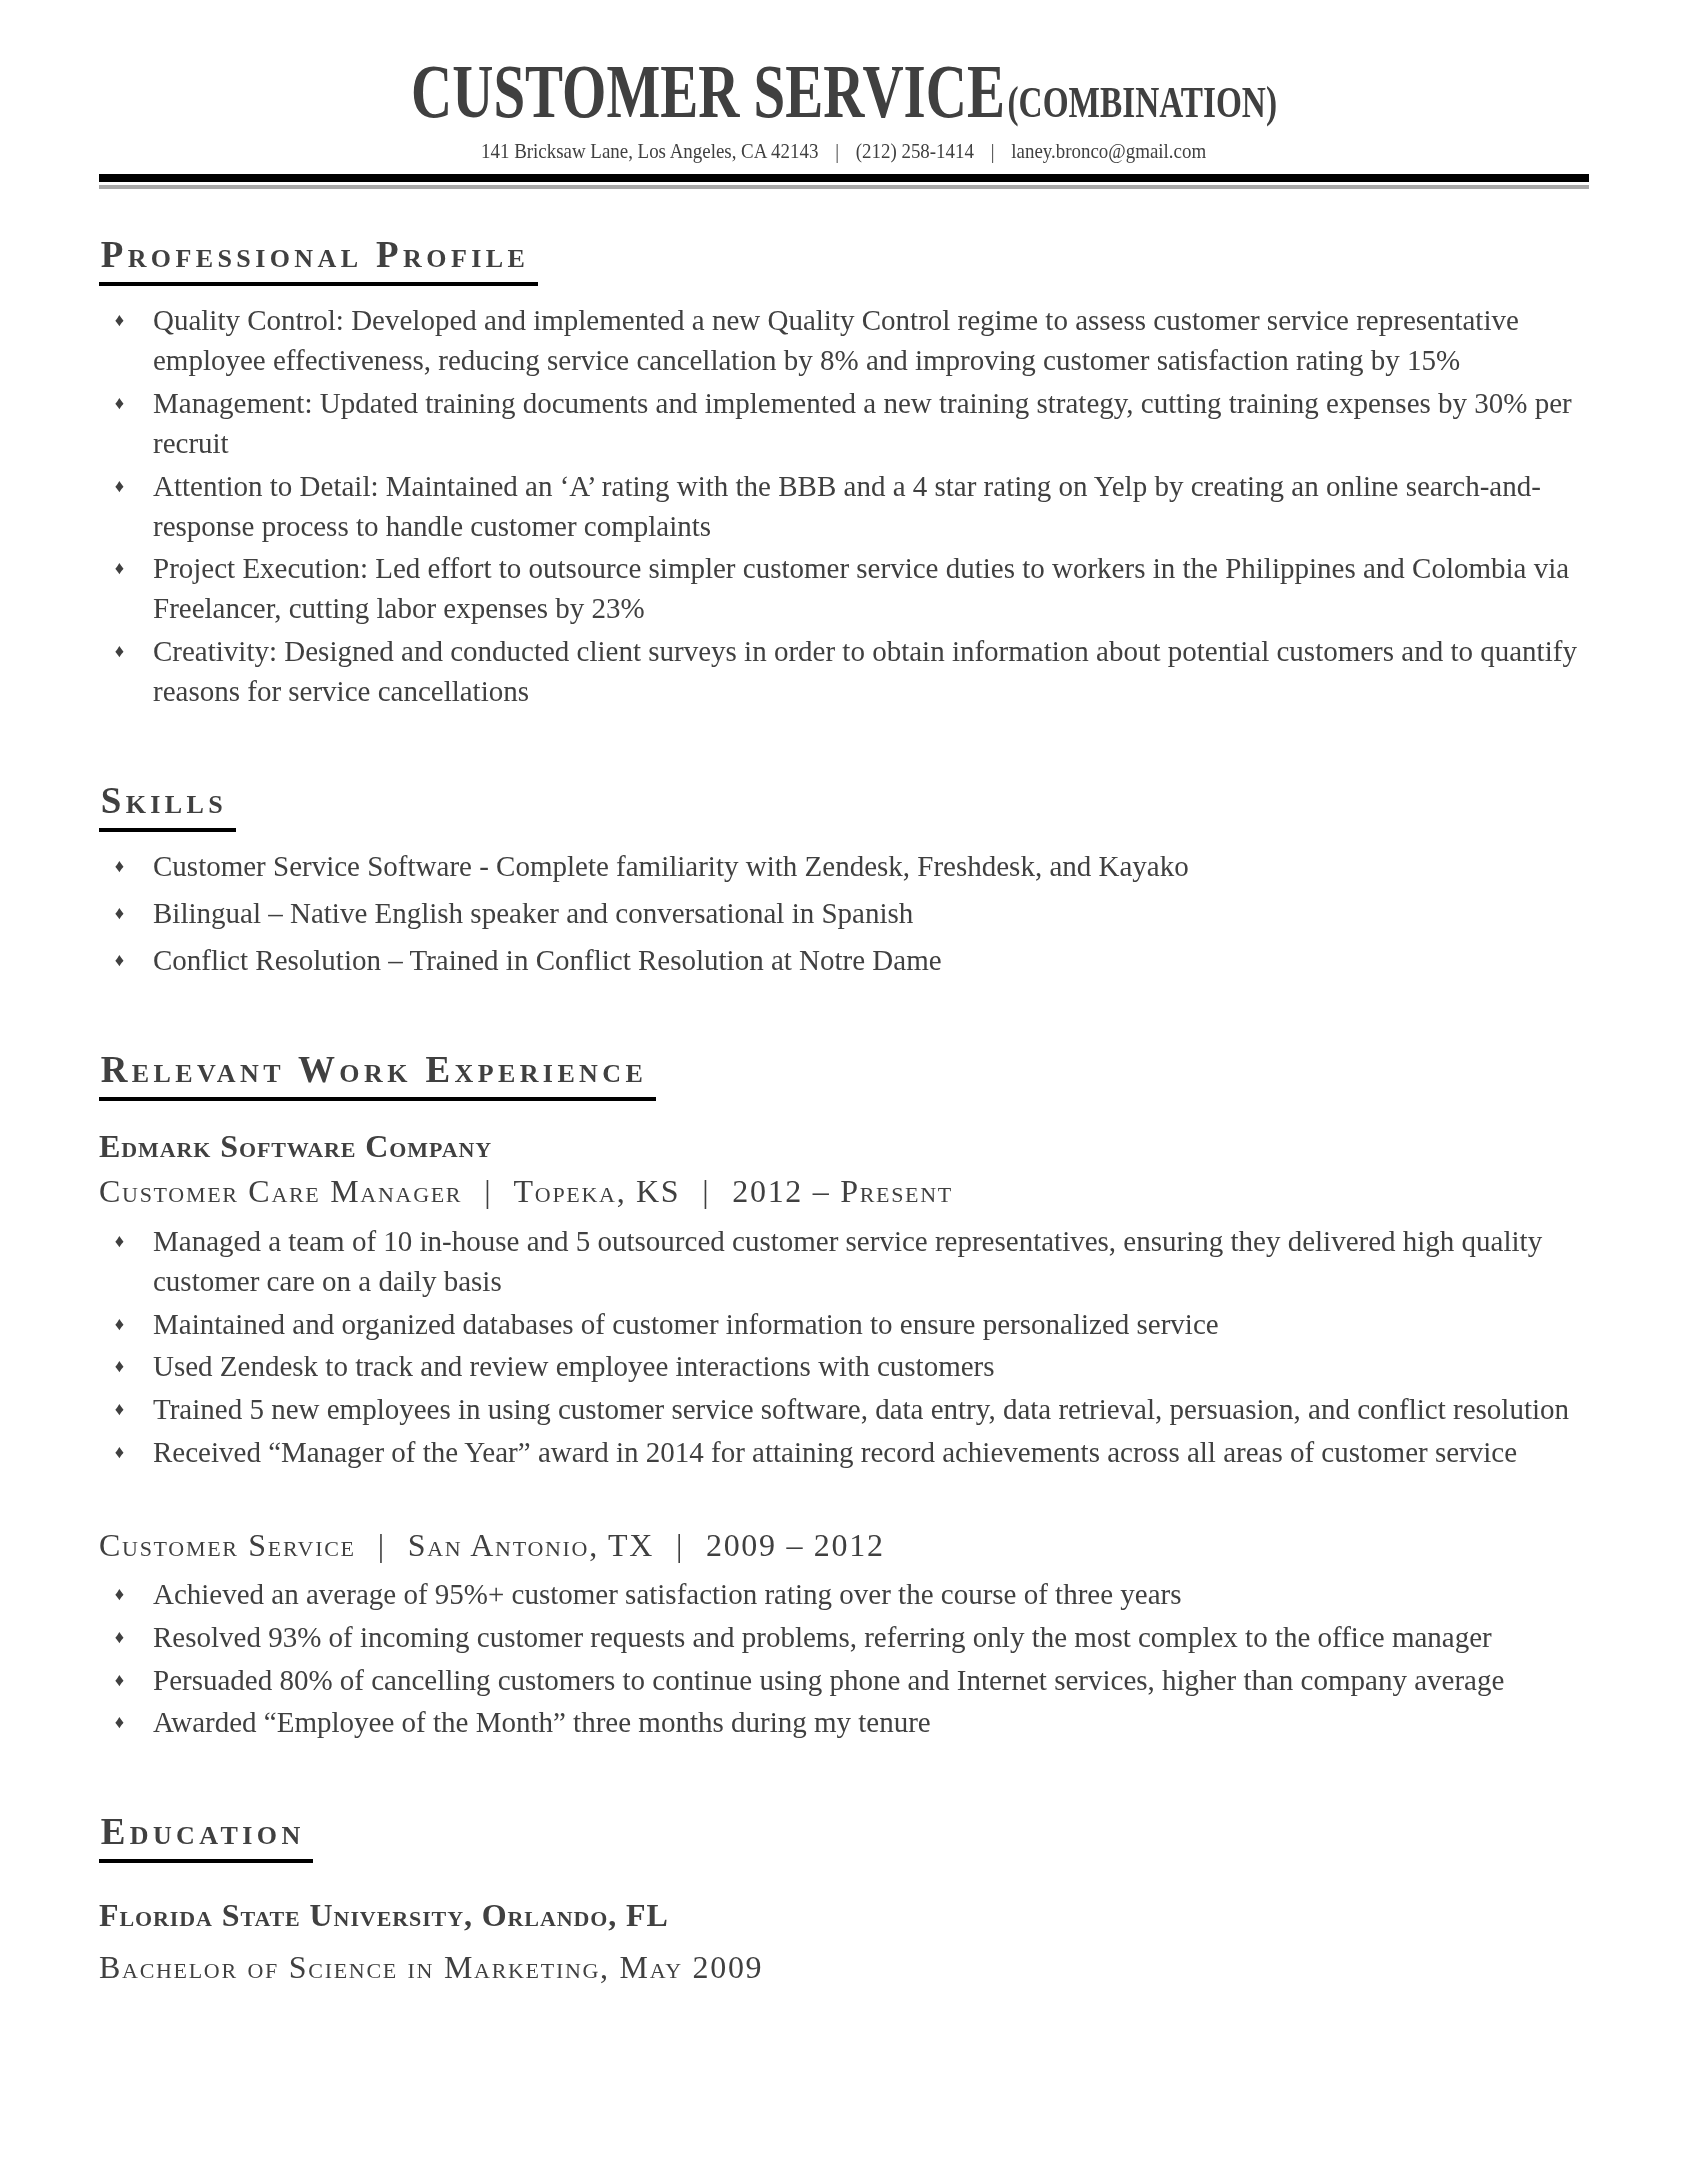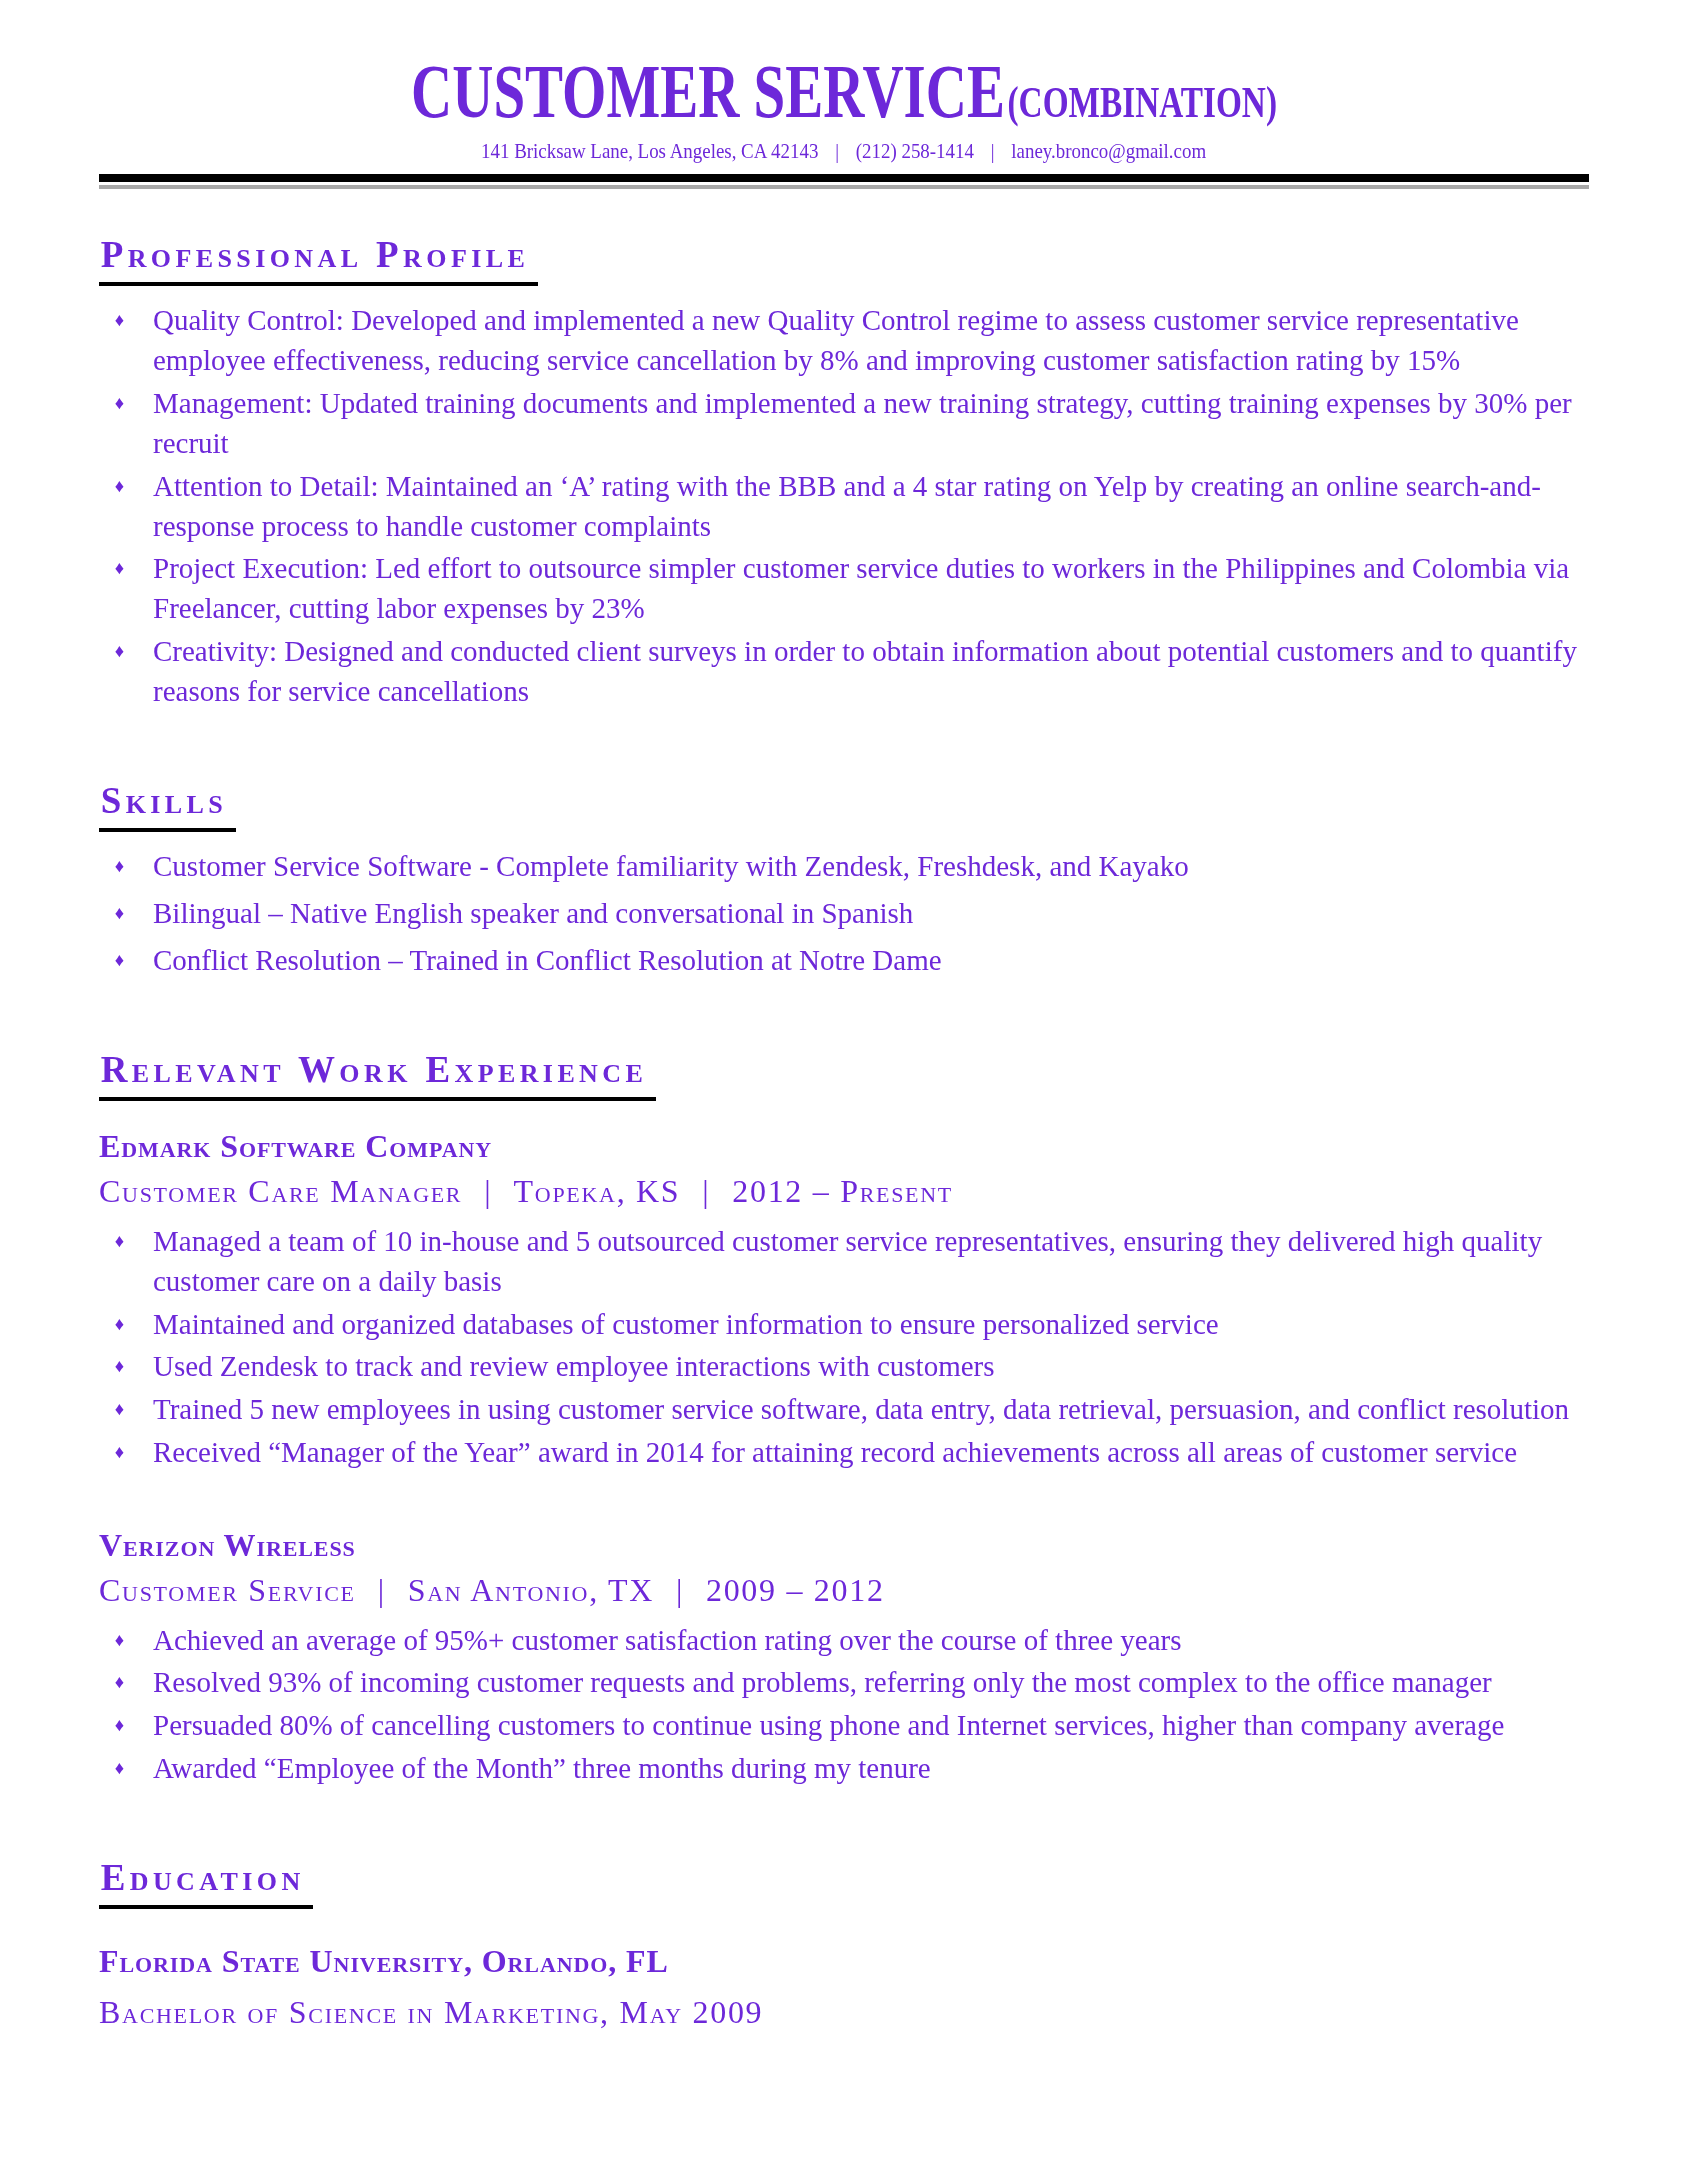--- a/index.html
+++ b/index.html
@@ -1,21 +1,21 @@
 <!DOCTYPE html>
 <html style="font-size:14px"><head>
 <meta charset="utf-8">
 <style>
   html, body { margin: 0; padding: 0; background: #ffffff; }
   .page {
     width: 1687px;
     height: 2036px;
     box-sizing: border-box;
     background: #ffffff;
-    color: #6d28d9;
+    color: #404040;
     font-family: "Liberation Serif", serif;
     padding: 51px 98px 0 99px;
     overflow: hidden;
   }
 
   
   .hdr { text-align: center; }
   .condense {
     display: inline-block;
     transform: scaleX(0.74);
@@ -216,21 +216,20 @@
         </li>
         <li>
           <span class="bullet">♦</span>
           <span>Received “Manager of the Year” award in 2014 for attaining record achievements across all areas of customer service</span>
         </li>
       </ul>
     </div>
 
     
     <div class="job job-gap">
-      <div class="company">Verizon Wireless</div>
       <div class="jobline">
         <span>Customer Service</span>
         <span class="pipe">|</span>
         <span>San Antonio, TX</span>
         <span class="pipe">|</span>
         <span>2009 – 2012</span>
       </div>
       <ul class="blist">
         <li>
           <span class="bullet">♦</span>

